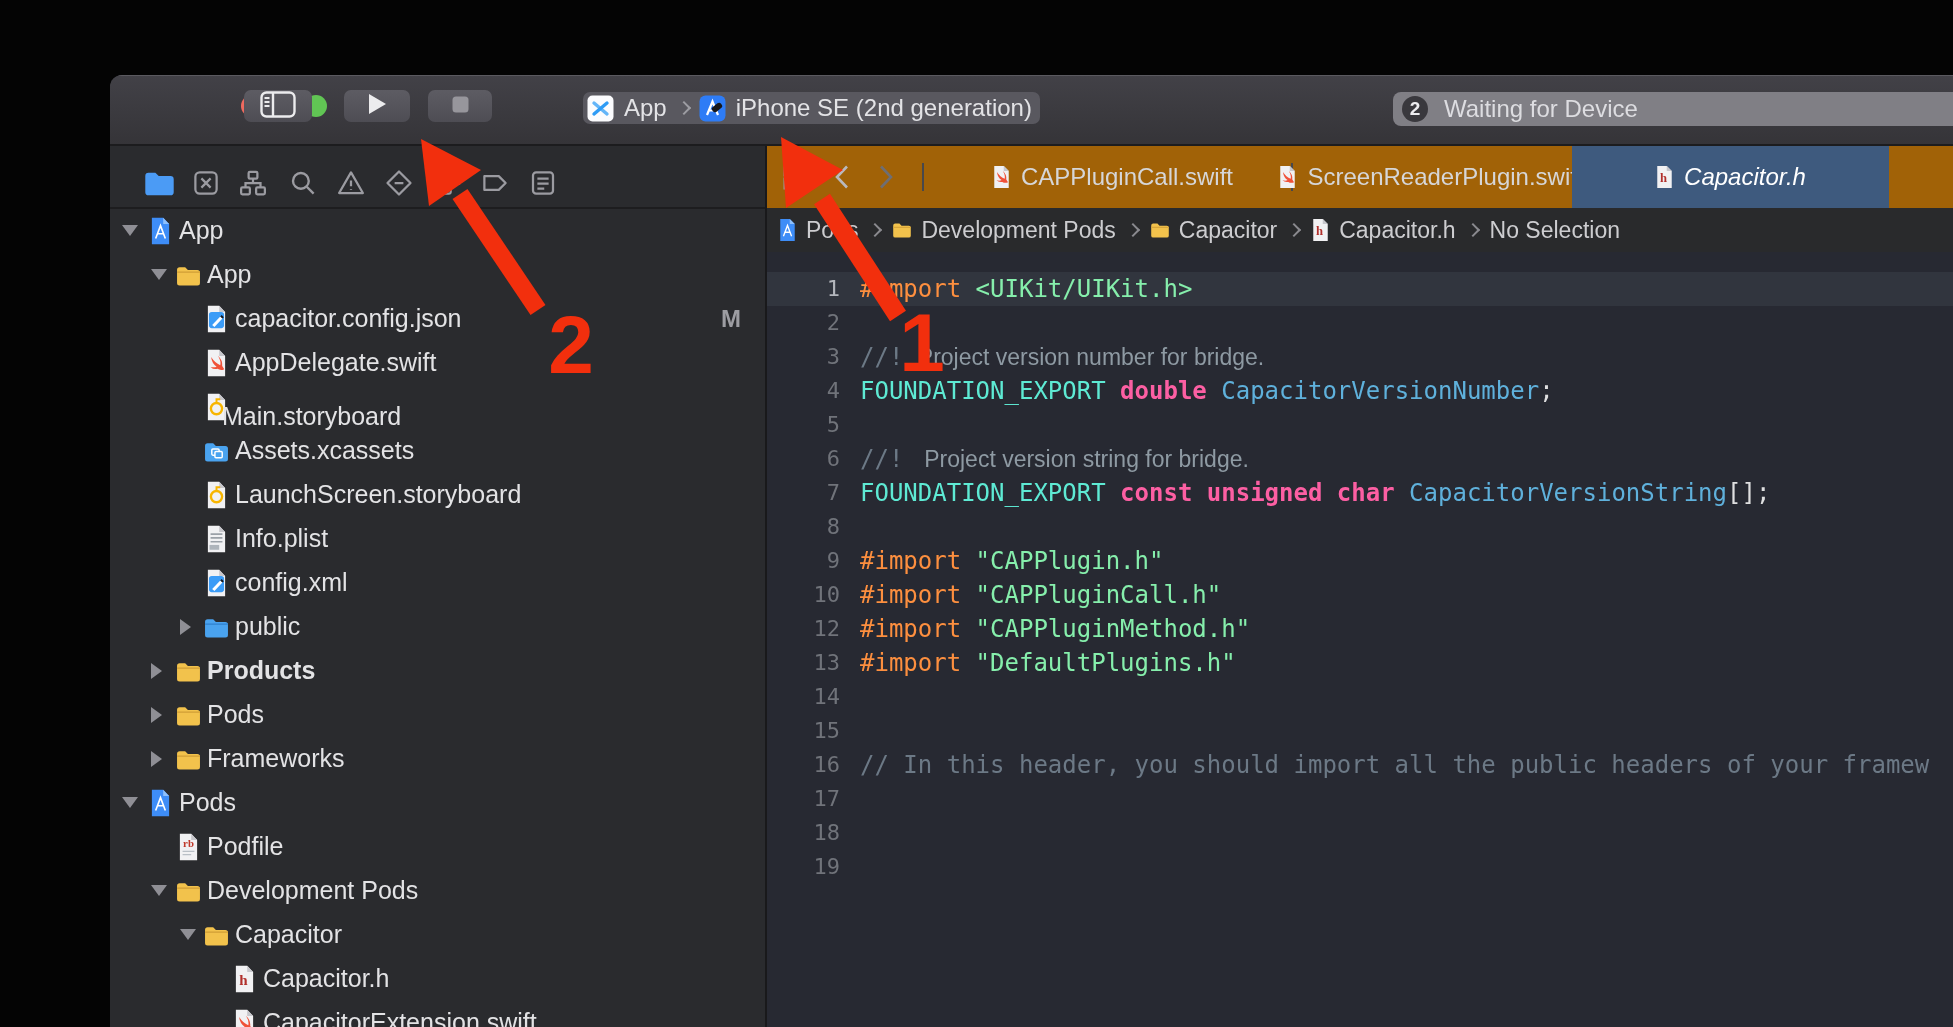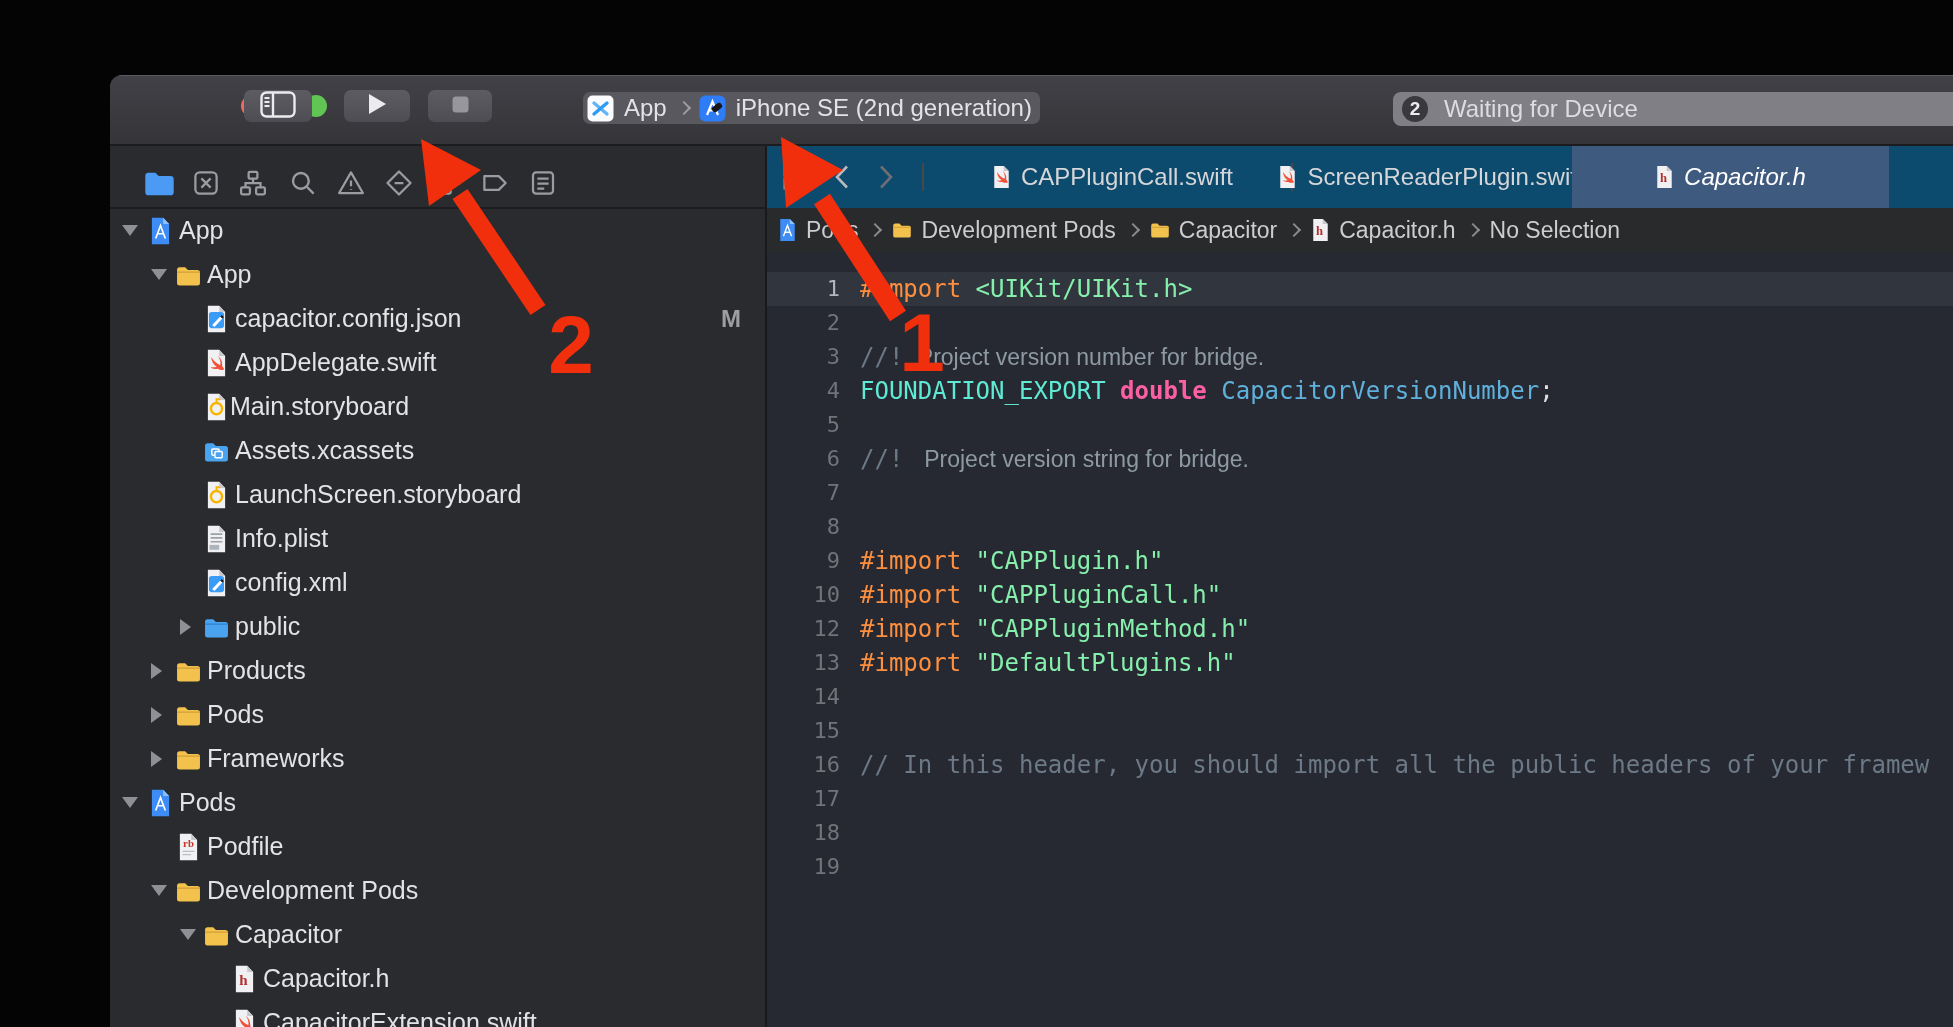--- a/index.html
+++ b/index.html
@@ -35,21 +35,21 @@
   #nav-div{position:absolute;left:0;top:61px;width:100%;height:2px;background:#1D1D1F;}
   #tree{position:absolute;left:0;top:63px;width:100%;bottom:0;overflow:hidden;}
   .trow{position:absolute;left:0;width:100%;height:44px;}
   .trow .lbl{position:absolute;top:7px;font-size:25px;color:#E3E3E5;white-space:nowrap;}
   .trow .badge{position:absolute;right:24px;top:8px;font-size:24px;font-weight:bold;color:#9D9DA2;}
   .tri{position:absolute;top:16px;width:0;height:0;}
   .tri.open{border-left:8px solid transparent;border-right:8px solid transparent;border-top:11px solid #8F8F95;}
   .tri.closed{border-top:8px solid transparent;border-bottom:8px solid transparent;border-left:11px solid #8F8F95;}
   .tico{position:absolute;top:7px;width:26px;height:30px;display:flex;align-items:center;justify-content:center;}
   
-  #tabbar{position:absolute;left:0;top:0;width:100%;height:62px;background:#0c4a6e;}
+  #tabbar{position:absolute;left:0;top:0;width:100%;height:62px;background:#a16207;}
   .tb-ctl{position:absolute;top:14px;width:34px;height:34px;display:flex;align-items:center;justify-content:center;}
   .tb-sep{position:absolute;top:17px;width:2px;height:28px;background:#48484C;}
   .tabcell{position:absolute;top:0;height:62px;display:flex;align-items:center;justify-content:center;gap:10px;}
   .tabcell .tlabel{font-size:24px;color:#D6D6D8;white-space:nowrap;}
   .tabcell.active{background:#3E5A7E;}
   .tabcell.active .tlabel{color:#FFFFFF;font-style:italic;}
   
   #jumpbar{position:absolute;left:0;top:62px;width:100%;height:44px;background:#292A2C;
            display:flex;align-items:center;padding-left:11px;box-sizing:border-box;}
   .bc-item{display:flex;align-items:center;gap:9px;font-size:23px;color:#CDCDD0;white-space:nowrap;}
@@ -249,21 +249,21 @@
           </div>
           <div class="trow" style="top: 176px;">
             <span class="tico" style="left: 93px;">
               <svg width="23" height="28" viewBox="0 0 21 26">
                 <path d="M2.5 0.8 H13 l5.5 5.7 V25.2 H2.5 Z" fill="#F1F1F3"></path>
                 <path d="M13 0.8 l5.5 5.7 H13 Z" fill="#C7C7CC"></path>
                 <circle cx="10.5" cy="14.5" r="5.2" fill="none" stroke="#F7B500" stroke-width="2.2"></circle>
                 <path d="M10.5 9.3 V5.8 h3.4" fill="none" stroke="#F7B500" stroke-width="1.8"></path>
               </svg>
             </span>
-            <span class="lbl" style="left: 120px;">Main.storyboard</span>
+            <span class="lbl" style="left: 112px; margin-top: 10px;">Main.storyboard</span>
           </div>
           <div class="trow" style="top: 220px;">
             <span class="tico" style="left: 93px;">
               <svg width="25" height="21" viewBox="0 0 24 20">
                 <path d="M1 4.5 q0-2.5 2.5-2.5 h5.3 l2.6 2.6 h9.1 q2.5 0 2.5 2.5 v10 q0 2.4-2.5 2.4 h-17 q-2.5 0-2.5-2.4 Z" fill="#4AA3EF"></path>
                 <rect x="7.5" y="7.5" width="7" height="6" rx="1" fill="none" stroke="#FFF" stroke-width="1.4"></rect>
                 <rect x="10.5" y="10" width="7" height="6" rx="1" fill="#4AA3EF" stroke="#FFF" stroke-width="1.4"></rect>
               </svg>
             </span>
             <span class="lbl" style="left: 125px;">Assets.xcassets</span>
@@ -315,21 +315,21 @@
             <span class="lbl" style="left: 125px;">public</span>
           </div>
           <div class="trow" style="top: 440px;">
             <span class="tri closed" style="left: 41px; top: 14px;"></span>
             <span class="tico" style="left: 65px;">
               <svg width="25" height="21" viewBox="0 0 24 20">
                 <path d="M1 4.5 q0-2.5 2.5-2.5 h5.3 l2.6 2.6 h9.1 q2.5 0 2.5 2.5 v10 q0 2.4-2.5 2.4 h-17 q-2.5 0-2.5-2.4 Z" fill="#F2C24C"></path>
                 <path d="M1 6.8 h22" stroke="#D9A73B" stroke-width="1.6"></path>
               </svg>
             </span>
-            <span class="lbl" style="left: 97px;">Products</span>
+            <span class="lbl" style="left: 97px; font-weight: bold;">Products</span>
           </div>
           <div class="trow" style="top: 484px;">
             <span class="tri closed" style="left: 41px; top: 14px;"></span>
             <span class="tico" style="left: 65px;">
               <svg width="25" height="21" viewBox="0 0 24 20">
                 <path d="M1 4.5 q0-2.5 2.5-2.5 h5.3 l2.6 2.6 h9.1 q2.5 0 2.5 2.5 v10 q0 2.4-2.5 2.4 h-17 q-2.5 0-2.5-2.4 Z" fill="#F2C24C"></path>
                 <path d="M1 6.8 h22" stroke="#D9A73B" stroke-width="1.6"></path>
               </svg>
             </span>
             <span class="lbl" style="left: 97px;">Pods</span>
@@ -536,20 +536,21 @@
             <div class="cline">
               <span class="gut">5</span>
               <span class="ctext"></span>
             </div>
             <div class="cline">
               <span class="gut">6</span>
               <span class="ctext"><span class="sg-cmt">//! </span><span class="sg-doc"> Project version string for bridge.</span></span>
             </div>
             <div class="cline">
               <span class="gut">7</span>
+              <span class="ctext"><span class="sg-macro">FOUNDATION_EXPORT</span><span class="sg-plain"> </span><span class="sg-kw">const</span><span class="sg-plain"> </span><span class="sg-kw">unsigned</span><span class="sg-plain"> </span><span class="sg-kw">char</span><span class="sg-plain"> </span><span class="sg-type">CapacitorVersionString</span><span class="sg-plain">[];</span></span>
             </div>
             <div class="cline">
               <span class="gut">8</span>
               <span class="ctext"></span>
             </div>
             <div class="cline">
               <span class="gut">9</span>
               <span class="ctext"><span class="sg-pre">#import</span><span class="sg-plain"> </span><span class="sg-str">"CAPPlugin.h"</span></span>
             </div>
             <div class="cline">

